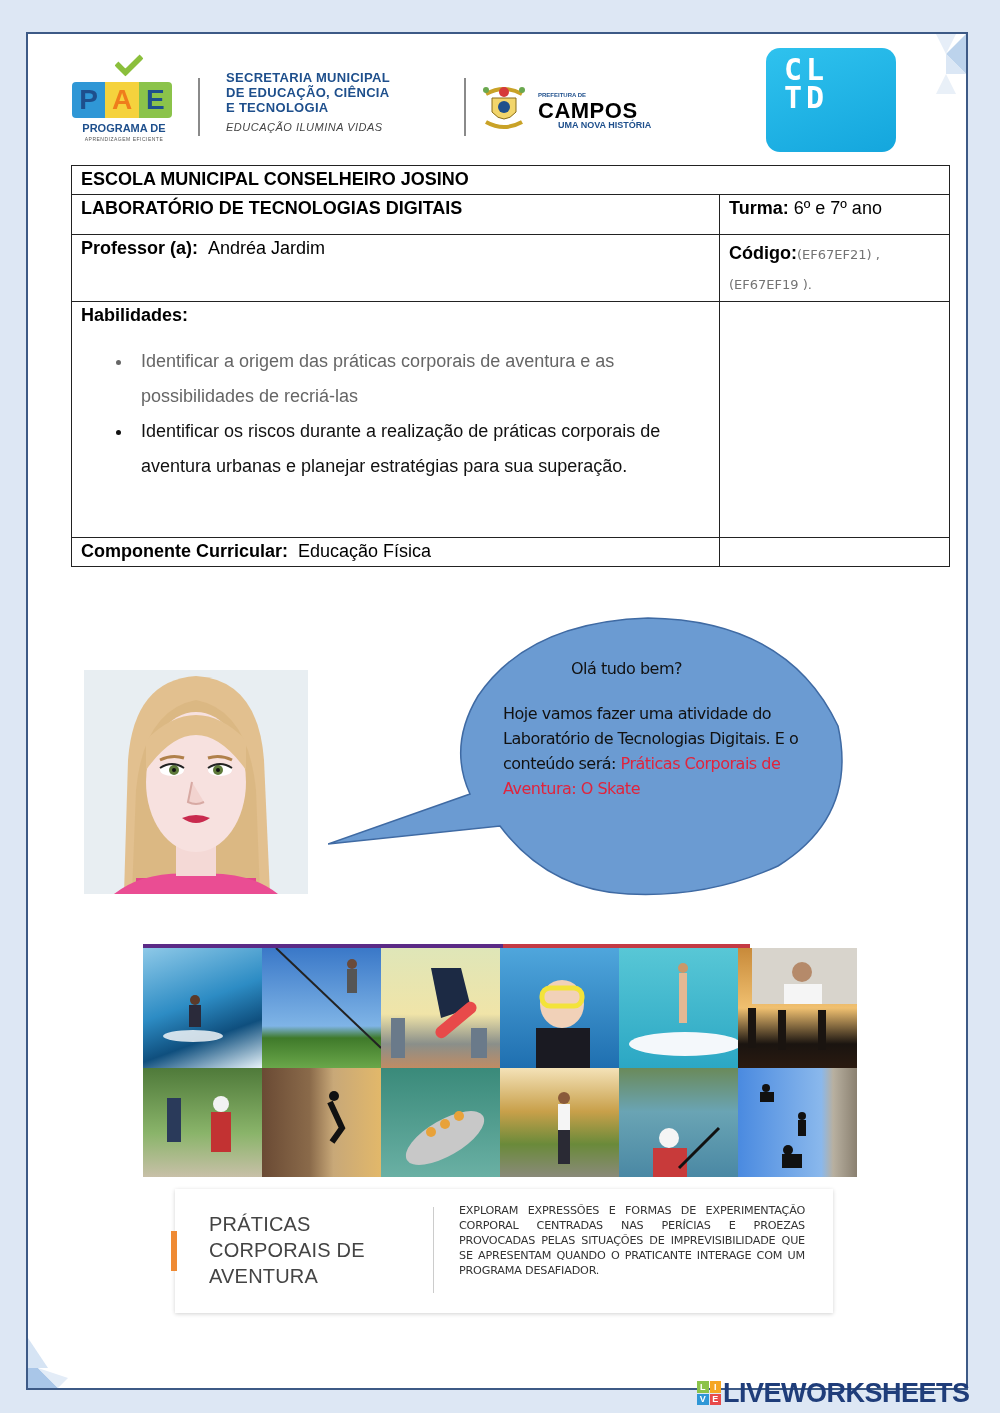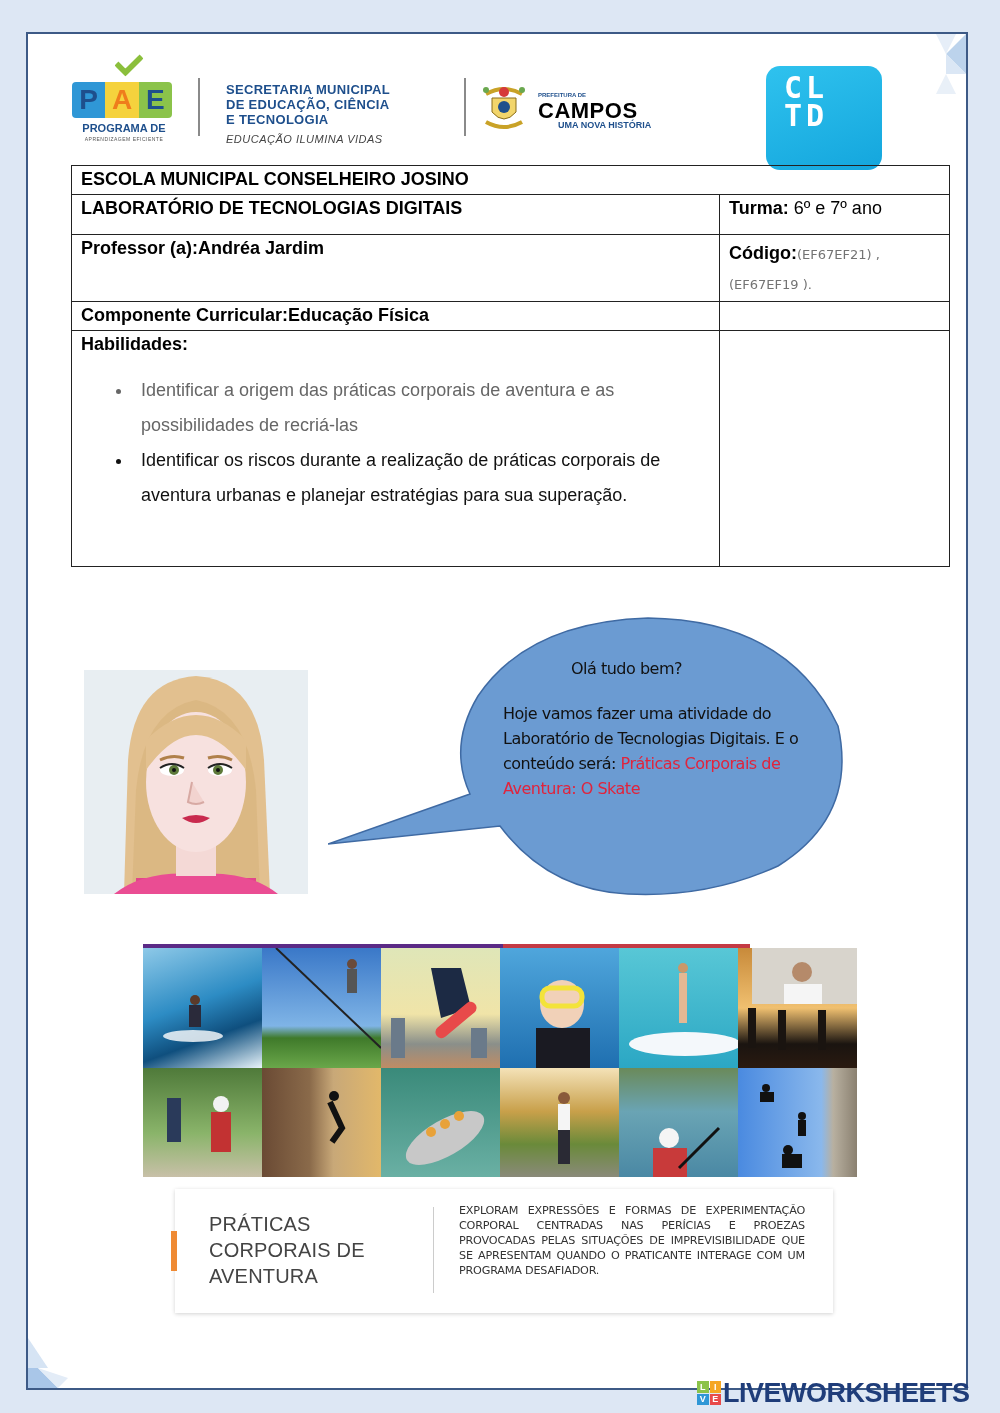--- a/index.html
+++ b/index.html
@@ -15,37 +15,37 @@
     border-left: 6px solid #8bbf3c; border-bottom: 6px solid #8bbf3c; transform: rotate(-45deg); border-radius: 2px; }
   .pae-letters { position: absolute; left: 0; top: 28px; width: 100px; height: 36px; display: flex; }
   .pae-letters span { flex: 1; height: 36px; font: bold 28px "Liberation Sans", sans-serif; color: #1f5fa6;
     display: flex; align-items: center; justify-content: center; }
   .pae-p { background: #2f97d6; color: #1e4f8c !important; border-radius: 4px 0 0 4px; }
   .pae-a { background: #f5d23d; color: #ef7d1c !important; }
   .pae-e { background: #8bc34a; color: #1e4f8c !important; border-radius: 0 4px 4px 0; }
   .pae-label { position: absolute; left: 0; top: 68px; width: 104px; font: bold 11px "Liberation Sans", sans-serif; color: #1e4f8c; text-align: center; }
   .pae-sub { position: absolute; left: 0; top: 82px; width: 104px; font: 5px "Liberation Sans", sans-serif; color: #555; text-align: center; letter-spacing: 0.5px; }
   .vsep { position: absolute; width: 2px; background: #8a8a8a; }
-  .secretaria { position: absolute; left: 198px; top: 36px; width: 230px; margin-top: 12px; }
+  .secretaria { position: absolute; left: 198px; top: 36px; width: 230px; }
   .secretaria .t { font: bold 13px "Liberation Sans", sans-serif; color: #1e4f8c; line-height: 15px; letter-spacing: 0.3px; }
   .secretaria .s { font: italic 11px "Liberation Sans", sans-serif; color: #444; margin-top: 6px; letter-spacing: 0.5px; }
   .campos { position: absolute; left: 454px; top: 48px; width: 210px; height: 52px; }
   .campos-crest { position: absolute; left: 0; top: 0; width: 44px; height: 50px; }
   .campos-pre { position: absolute; left: 56px; top: 10px; font: bold 6px "Liberation Sans", sans-serif; color: #1e4f8c; }
   .campos-name { position: absolute; left: 56px; top: 16px; font: 900 22px "Liberation Sans", sans-serif; color: #000000; letter-spacing: 0.5px; }
   .campos-tag { position: absolute; left: 76px; top: 38px; font: bold 9px "Liberation Sans", sans-serif; color: #1e4f8c; text-align: right; }
-  .cltd { position: absolute; left: 738px; top: 32px; width: 116px; height: 104px; background: linear-gradient(160deg,#2fc2ee,#14a6dd);
+  .cltd { position: absolute; left: 738px; top: 14px; width: 130px; height: 104px; background: linear-gradient(160deg,#2fc2ee,#14a6dd);
     border-radius: 14px; padding: 8px 0 0 18px; }
   .cltd div { font: bold 30px "DejaVu Sans Mono", monospace; color: #ffffff; line-height: 28px; letter-spacing: 4px; }
 
   
   table.info { position: absolute; left: 43px; top: 131px; width: 879px; border-collapse: collapse; }
   table.info td { border: 1px solid #222; vertical-align: top; padding: 3px 9px; font: 18px "Liberation Sans", sans-serif; color: #000; }
   .lbl { font-weight: bold; }
-  .val { font-weight: bold; margin-left: 0; }
+  .val { font-weight: normal; margin-left: 10px; }
   .code { font: 13px "DejaVu Sans", sans-serif; color: #737373; }
   .hab-list { margin: 18px 0 22px 52px; }
   .hab-list li { font: 18px "Liberation Sans", sans-serif; line-height: 35px; padding-left: 8px; }
   .hab-list li.first { color: #666; }
   .hab-list li.second { color: #111; }
 
   
   .avatar { position: absolute; left: 56px; top: 636px; width: 224px; height: 224px; background: #e7eef3; overflow: hidden; }
 
   
@@ -138,32 +138,32 @@
       <td colspan="2"><span class="lbl">ESCOLA MUNICIPAL CONSELHEIRO JOSINO</span></td>
     </tr>
     <tr style="height:40px">
       <td style="width:648px"><span class="lbl">LABORATÓRIO DE TECNOLOGIAS DIGITAIS</span></td>
       <td><span class="lbl">Turma:</span> <span>6º  e 7º ano</span></td>
     </tr>
     <tr style="height:61px">
       <td><span class="lbl">Professor (a):</span><span class="val">Andréa Jardim</span></td>
       <td style="line-height:30px"><span class="lbl">Código:</span><span class="code">(EF67EF21)  ,</span><br><span class="code">(EF67EF19 ).</span></td>
     </tr>
-    <tr style="height:29px">
-      <td><span class="lbl">Componente Curricular:</span><span class="val">Educação Física</span></td>
-      <td></td>
-    </tr>
     <tr style="height:236px">
       <td>
         <div class="lbl">Habilidades:</div>
         <ul class="hab-list">
           <li class="first">Identificar a origem das  práticas corporais de aventura e as possibilidades  de recriá-las</li>
           <li class="second">Identificar os riscos durante a  realização de práticas corporais de aventura  urbanas e planejar estratégias para sua superação.</li>
         </ul>
       </td>
+      <td></td>
+    </tr>
+    <tr style="height:29px">
+      <td><span class="lbl">Componente Curricular:</span><span class="val">Educação Física</span></td>
       <td></td>
     </tr>
   </tbody>
     </table>
 
   <div class="avatar">
     <svg width="224" height="224" viewBox="0 0 224 224">
       <rect width="224" height="224" fill="#e8eef2"></rect>
       <path d="M40,224 L44,90 Q50,10 112,6 Q174,10 180,90 L186,224 Z" fill="#e2c08f"></path>
       <path d="M48,224 L52,120 Q60,40 112,30 Q164,40 172,120 L176,224 Z" fill="#d7b27c" opacity="0.6"></path>

